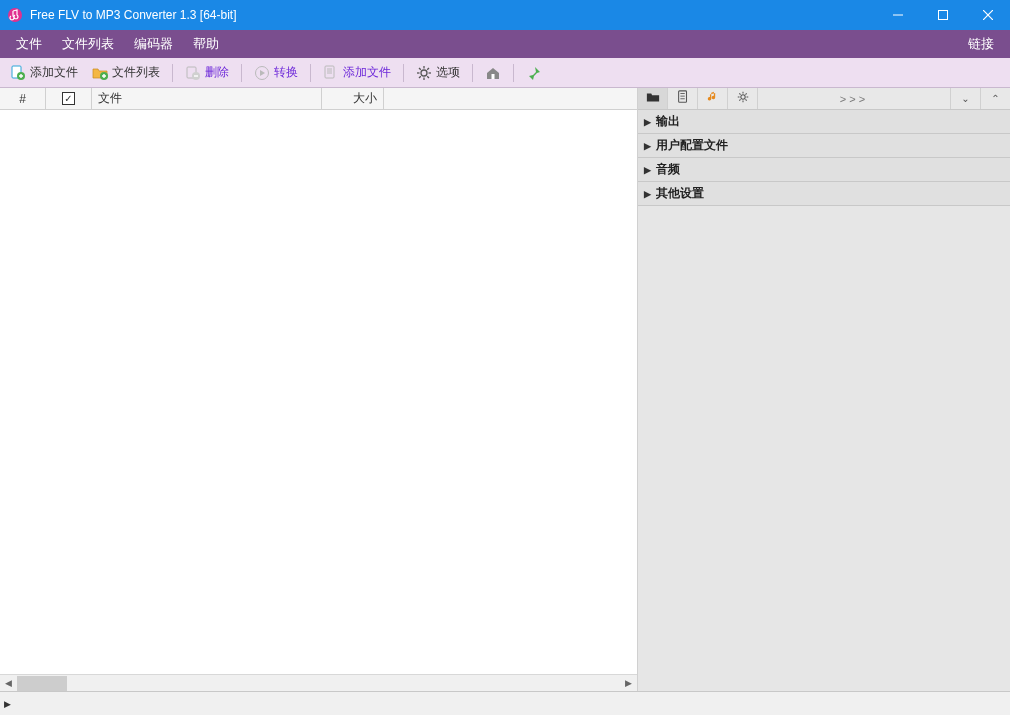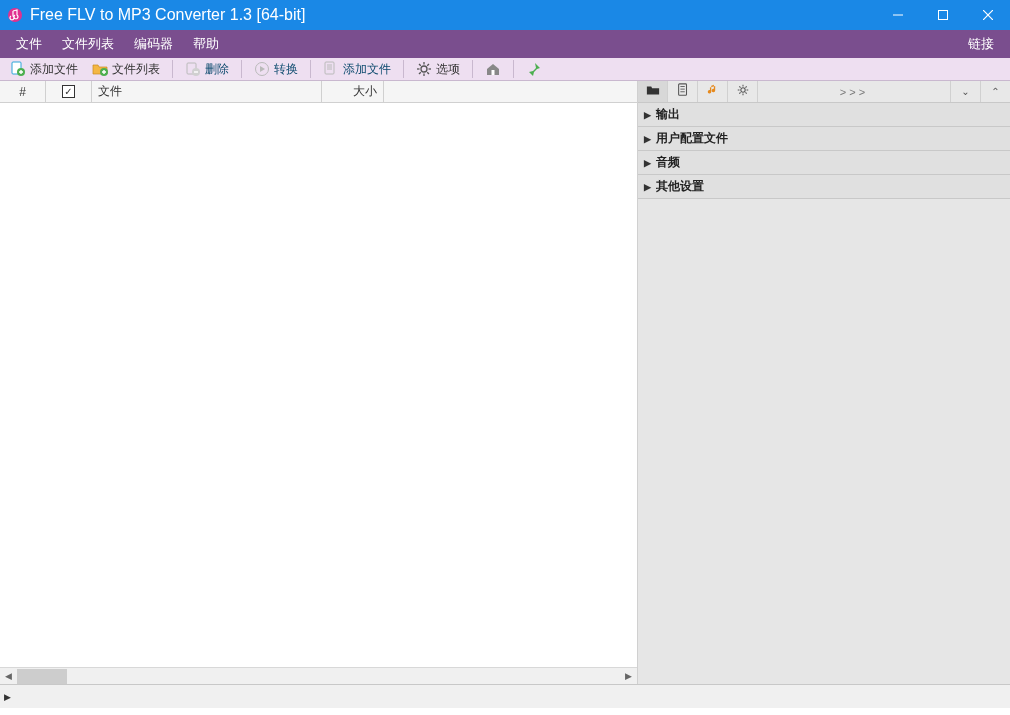--- a/index.html
+++ b/index.html
@@ -1,30 +1,30 @@
 <!DOCTYPE html>
 <html><head>
 <meta charset="utf-8">
 <style>
 * { margin: 0; padding: 0; box-sizing: border-box; font-family: "Microsoft YaHei", "Segoe UI", sans-serif; }
 html, body { width: 1010px; height: 715px; overflow: hidden; background: #fff; }
 
-.titlebar { height: 30px; background: #1a88e6; color: #fff; display: flex; align-items: center; font-size: 16px; }
+.titlebar { height: 30px; background: #1a88e6; color: #fff; display: flex; align-items: center; font-size: 12px; }
 .titlebar .app-icon { width: 16px; height: 16px; margin: 0 7px; display: flex; align-items: center; justify-content: center; }
 .titlebar .title { flex: 1; }
 .titlebar .win-btns { display: flex; height: 100%; }
 .titlebar .win-btn { width: 45px; display: flex; align-items: center; justify-content: center; cursor: pointer; }
 
 .menubar { height: 28px; background: #7a4e8e; color: #fff; display: flex; align-items: center; font-size: 13px; padding: 0 6px; }
 .menubar .menu-item { padding: 4px 10px; cursor: pointer; }
 .menubar .spacer { flex: 1; }
 
-.toolbar { height: 23px; background: #eedff1; border-bottom: 1px solid #c9b8cf; display: flex; align-items: center; font-size: 12px; color: #333; padding: 0 4px; gap: 2px; }
+.toolbar { height: 30px; background: #eedff1; border-bottom: 1px solid #c9b8cf; display: flex; align-items: center; font-size: 12px; color: #333; padding: 0 4px; gap: 2px; }
 .toolbar .tb-btn { display: flex; align-items: center; gap: 4px; padding: 3px 6px; cursor: pointer; border-radius: 2px; }
-.toolbar .tb-btn.disabled { color: #0c4a6e; }
+.toolbar .tb-btn.disabled { color: #6d28d9; }
 .toolbar .tb-sep { width: 1px; height: 18px; background: #c9b8cf; margin: 0 4px; }
 .tb-icon { width: 16px; height: 16px; display: inline-flex; align-items: center; justify-content: center; }
 
 .workarea { display: flex; height: calc(715px - 30px - 28px - 30px - 24px); }
 
 .left-pane { flex: 1; display: flex; flex-direction: column; border-right: 1px solid #d0d0d0; min-width: 0; }
 .grid-header { height: 22px; background: #f5f5f5; border-bottom: 1px solid #d0d0d0; display: flex; font-size: 12px; color: #333; }
 .grid-header .gh-cell { border-right: 1px solid #d0d0d0; display: flex; align-items: center; padding: 0 6px; }
 .gh-idx { width: 46px; justify-content: center; }
 .gh-chk { width: 46px; justify-content: center; }

